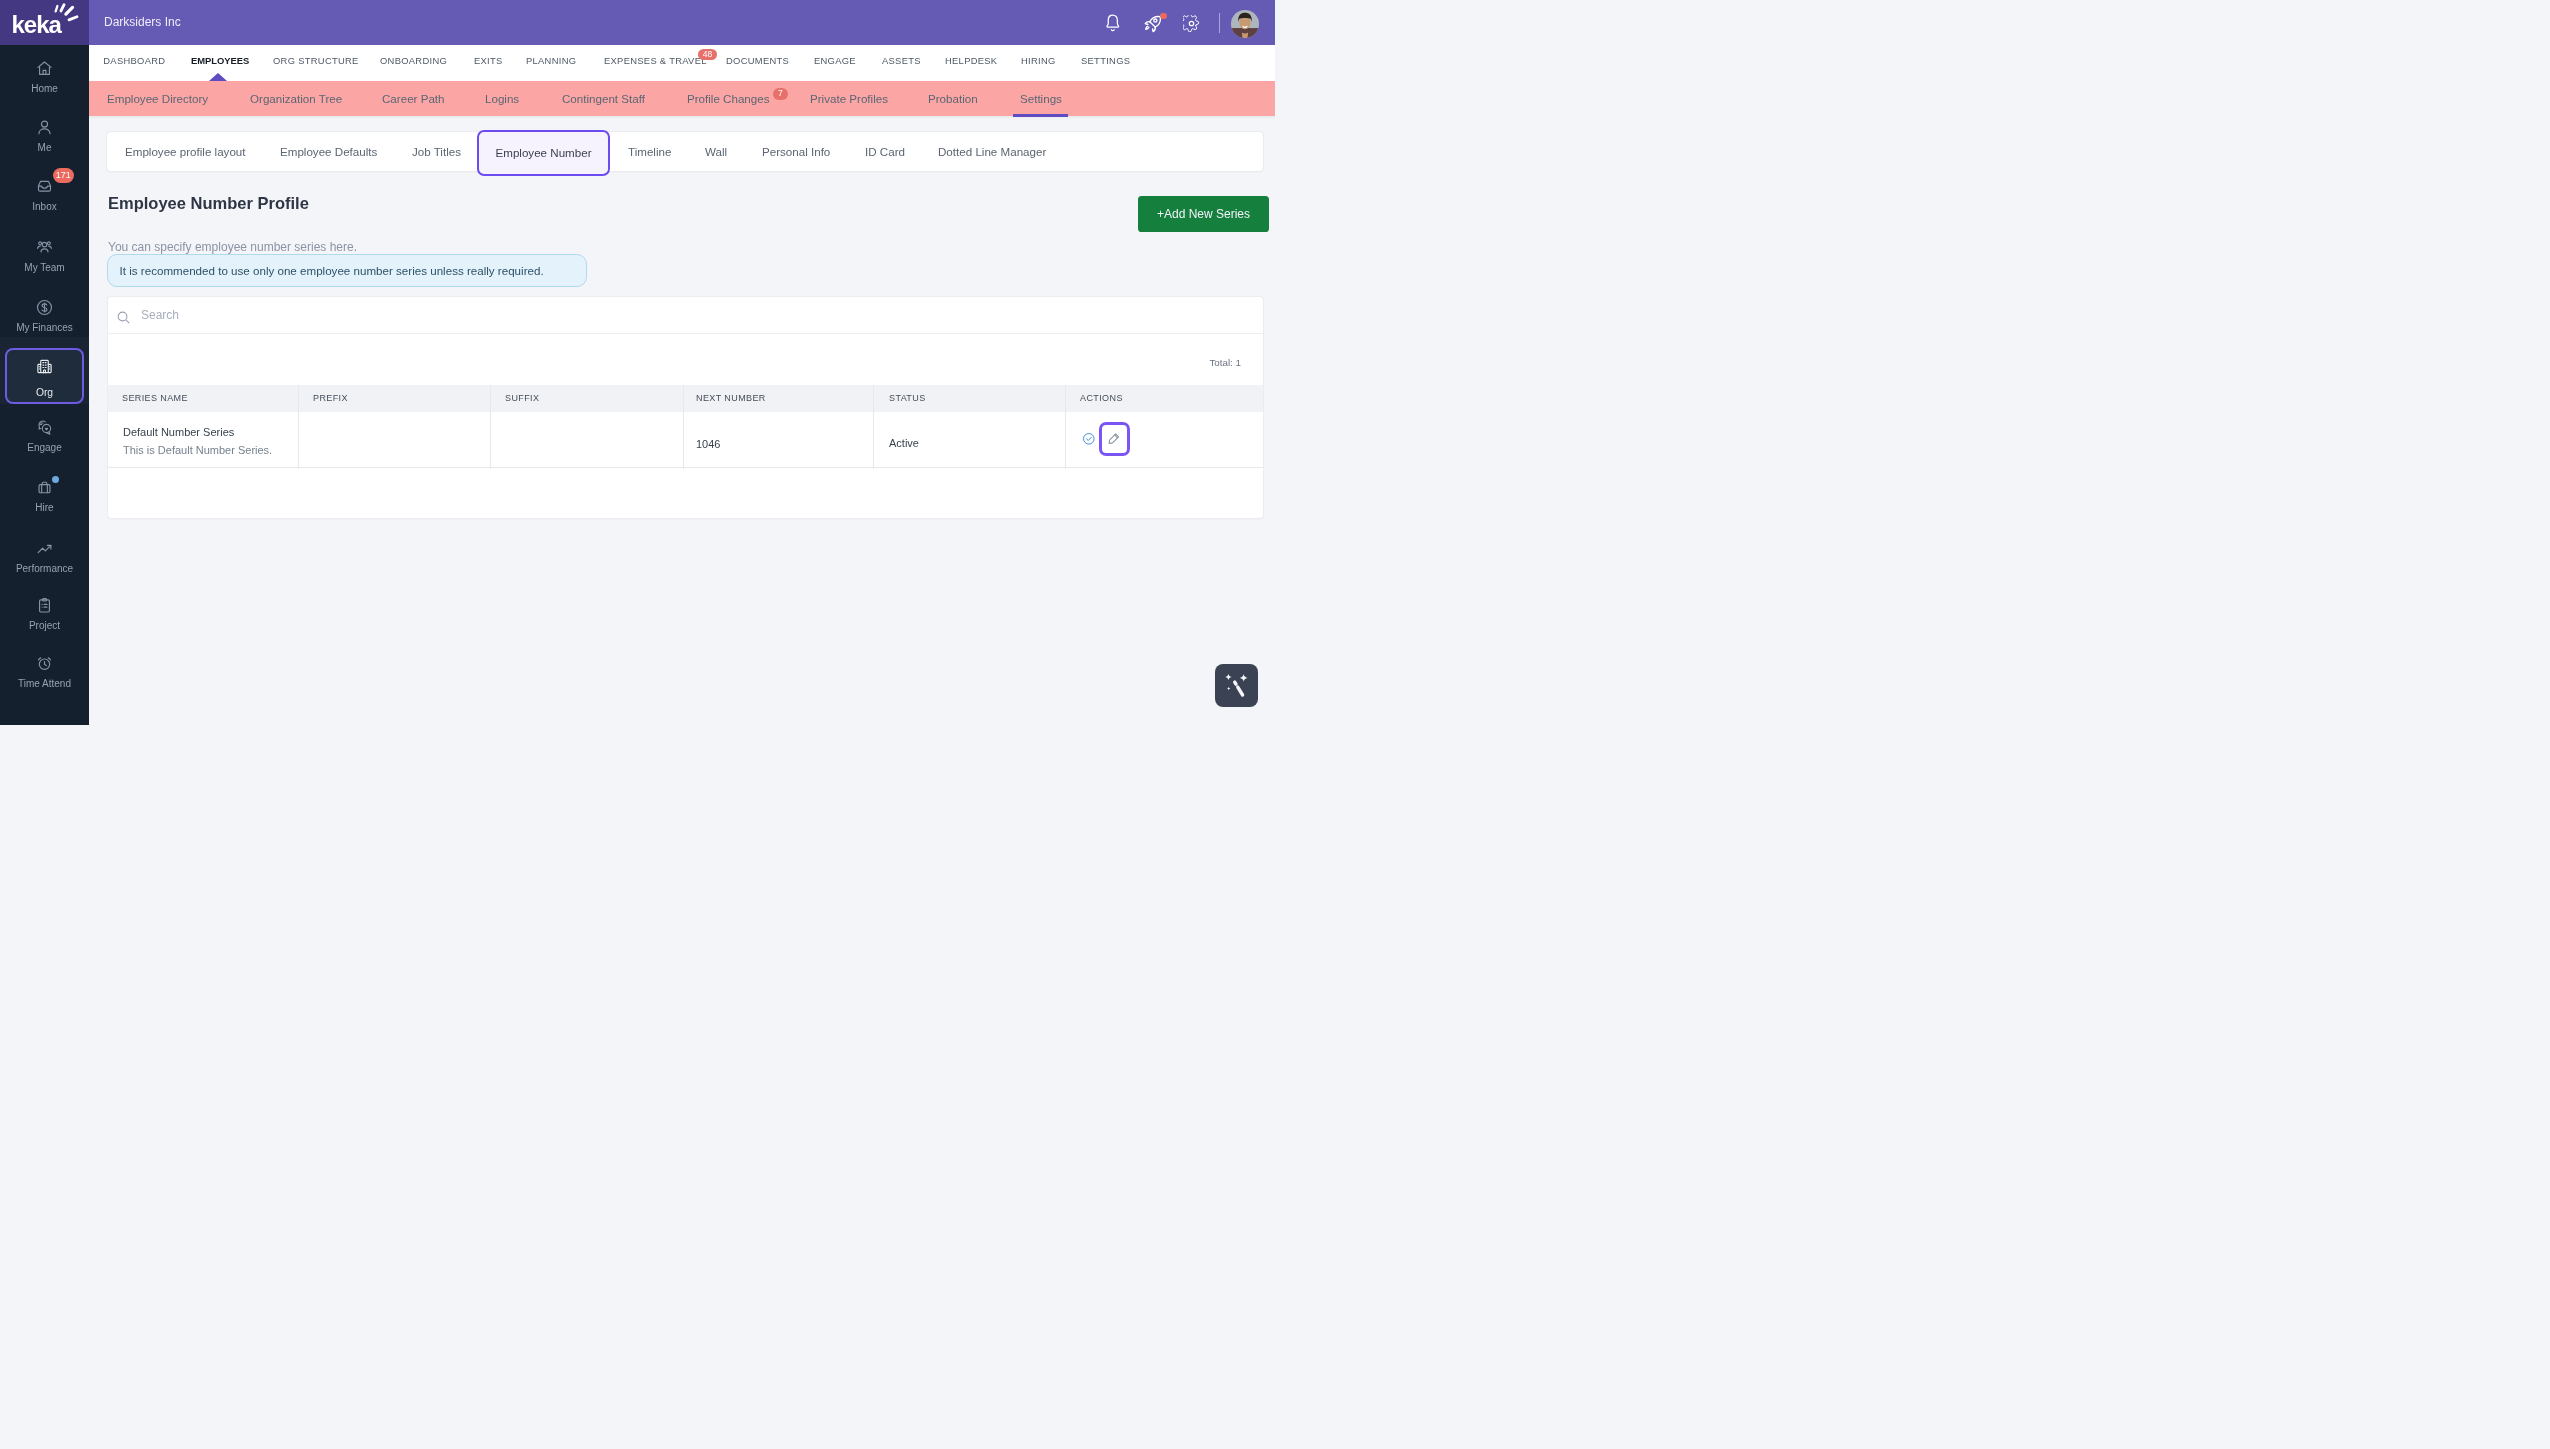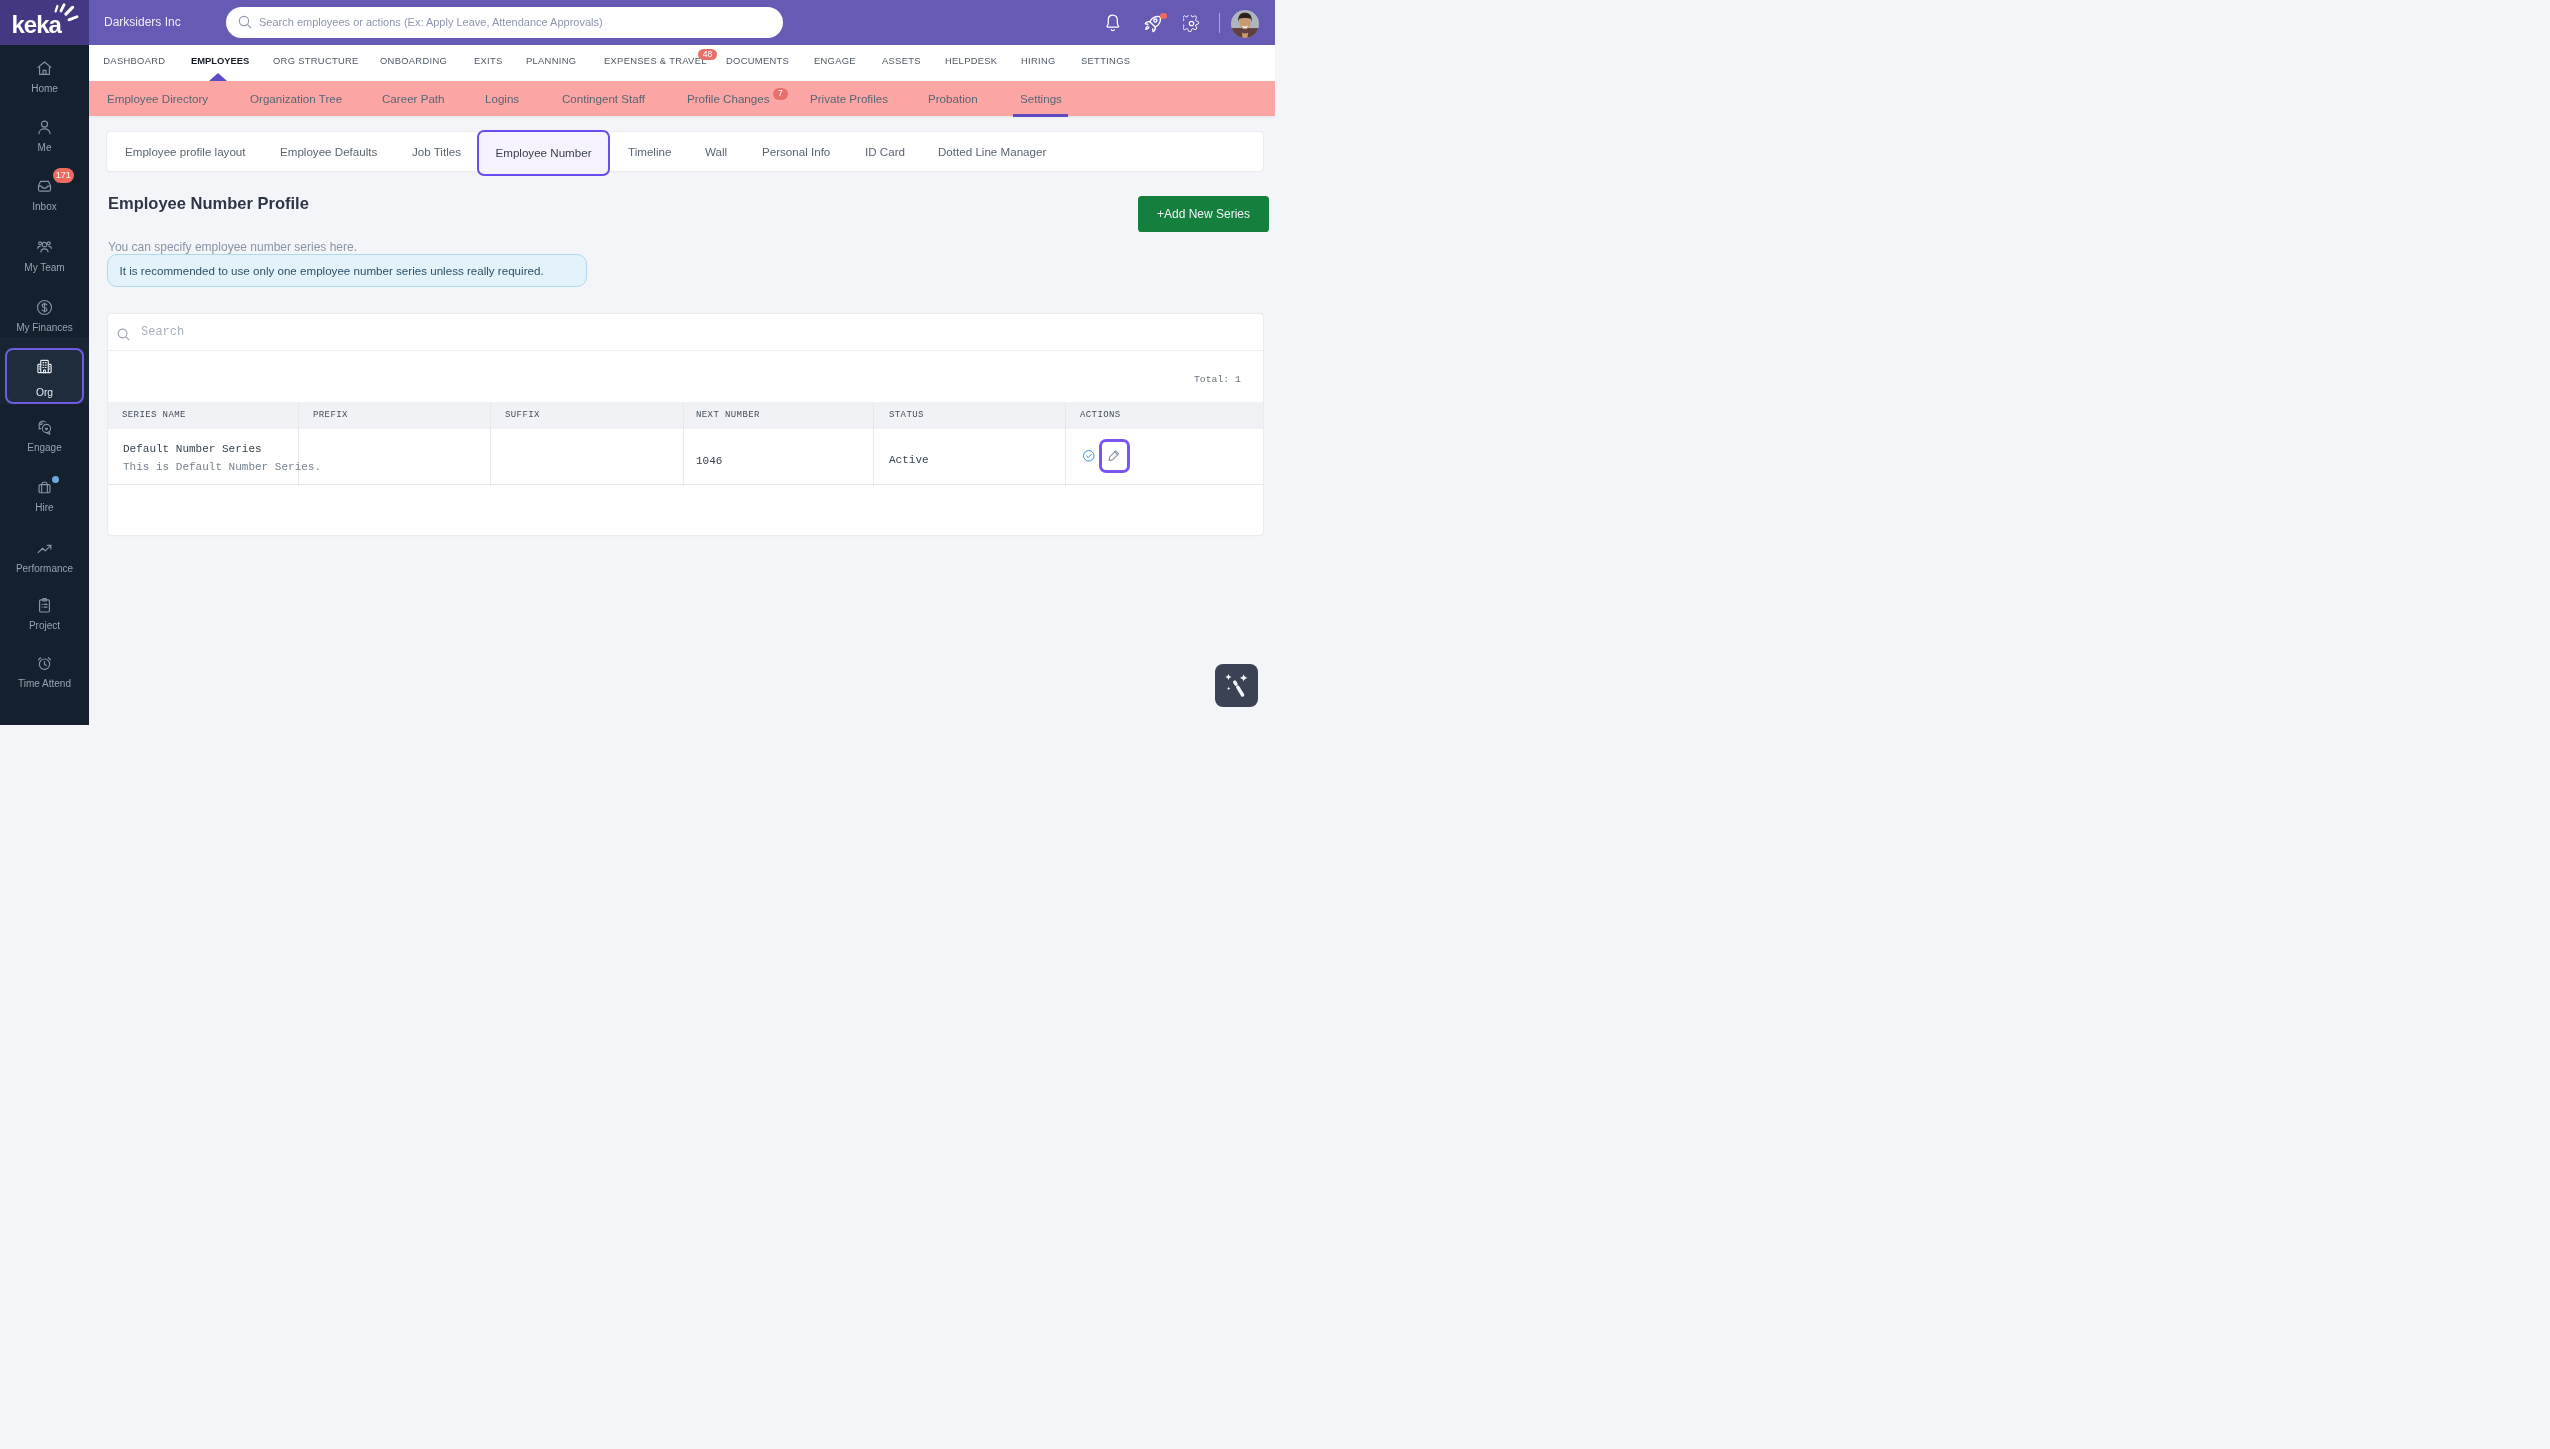--- a/index.html
+++ b/index.html
@@ -38,21 +38,21 @@
 .tab { position:absolute; top:0; height:39px; line-height:39px; font-size:11.6px; color:#5A6572; white-space:nowrap; }
 #tabhl { position:absolute; left:370px; top:-2px; width:133px; height:46px; border:2.2px solid #6C4CF1; background:#F6F2FE; border-radius:7.1px; }
 #tabhl span { display:block; text-align:center; line-height:41px; font-size:11.6px; color:#3A3F4C; }
 
 #h1 { position:absolute; left:108px; top:194px; font-size:16.5px; font-weight:bold; color:#2E3646; letter-spacing:0; }
 #h1sub { position:absolute; left:108px; top:220px; font-size:12px; color:#8A94A5;margin-top:20px; }
 #addbtn { position:absolute; left:1138px; top:196px; width:131px; height:36px; background:#15803d; border-radius:3.6px; color:#F4F2FC; font-size:12px; text-align:center; line-height:36px; }
 #infobox { position:absolute; left:107px; top:254px; width:480px; height:33px; background:#E4F3FB; border:0.9px solid #AFD9EC; border-radius:10px; }
 #infobox span { display:block; margin:8.5px 0 0 11.6px; font-size:11.6px; color:#2D5168; }
 
-#tablecard { position:absolute; left:108px; top:314px; width:1155px; height:221px; background:#fff; border-radius:2.7px; box-shadow:0 0.9px 1.8px rgba(40,50,60,.06); outline:0.9px solid #EAECEF;font-family:Liberation Mono, monospace; }
+#tablecard { position:absolute; left:108px; top:297px; width:1155px; height:221px; background:#fff; border-radius:2.7px; box-shadow:0 0.9px 1.8px rgba(40,50,60,.06); outline:0.9px solid #EAECEF; }
 #cardsearch { position:absolute; left:0; top:0; width:100%; height:37px; border-bottom:0.9px solid #ECEEF2; }
 #cardsearch .ph { position:absolute; left:33px; top:0; line-height:37px; font-size:12px; color:#A8AFBD; }
 #total { position:absolute; right:22px; top:60px; font-size:9.8px; color:#6A7380; }
 #thead { position:absolute; left:0; top:88px; width:100%; height:27px; background:#F1F2F5; }
 .th { position:absolute; top:0; height:27px; line-height:27px; font-size:9px; letter-spacing:0.4px; color:#434E5B; }
 .colline { position:absolute; top:88px; width:0.9px; height:84px; background:#E6E8EC; }
 #trow { position:absolute; left:0; top:114px; width:100%; height:57px; border-bottom:0.9px solid #E6E8EC; }
 .td1 { position:absolute; left:15px; top:15px; font-size:11px; color:#36434F; }
 .td2 { position:absolute; left:15px; top:33px; font-size:11px; color:#76828F; }
 #pager { position:absolute; left:0; top:172px; width:100%; height:50px; }
@@ -169,27 +169,20 @@
         <text x="13" y="37" font-family="Liberation Sans" font-weight="bold" font-size="27" fill="#fff" letter-spacing="-1.2">keka</text>
         <g stroke="#fff" fill="none" stroke-linecap="round">
           <path d="M62.5 12.5 L64.5 6.5" stroke-width="2.6"></path>
           <path d="M68.5 12 L72 5" stroke-width="3.2"></path>
           <path d="M74 15.5 L81.5 8" stroke-width="3.6"></path>
           <path d="M77.5 22 L86.5 18.5" stroke-width="3.2"></path>
         </g>
       </svg>
     </div>
     <div id="brand">Darksiders Inc</div>
-    <div id="searchpill">
-      <svg class="abs" style="left:11.6px;top:8.5px" width="14.3" height="14.3" viewBox="0 0 16 16" fill="none" stroke="#8E96AC" stroke-width="1.2">
-          <circle cx="6.7" cy="6.7" r="5.2"></circle>
-          <path d="M10.6 10.6 L14.6 14.6"></path>
-        </svg>
-      <span class="ph">Search employees or actions (Ex: Apply Leave, Attendance Approvals)</span>
-    </div>
     <svg class="hicon" style="left:1103px;top:13.4px" width="19.6" height="19.6" viewBox="0 0 22 22" fill="none" stroke="#fff" stroke-width="1.4" stroke-linecap="round" stroke-linejoin="round">
       <path d="M11 2.4 c-3.1 0-5.1 2.3-5.1 5.4 v3.8 c0 1-.5 2-1.2 2.9-.5.6-.2 1.3.6 1.3 h11.4 c.8 0 1.1-.7.6-1.3-.7-.9-1.2-1.9-1.2-2.9 V7.8 c0-3.1-2-5.4-5.1-5.4z"></path>
       <path d="M9.4 18.8 c.3.6.9 1 1.6 1 s1.3-.4 1.6-1"></path>
     </svg>
     <svg class="hicon" style="left:1142px;top:13.4px" width="22" height="22" viewBox="0 0 24 24" fill="none" stroke="#fff" stroke-width="1.5" stroke-linecap="round" stroke-linejoin="round">
       <path d="M8.5 9.5 C10.5 5.5 14 3.5 18.8 3.8 c.6 0 1.2.6 1.3 1.2.3 4.8-1.7 8.3-5.7 10.3 l-5.9-5.8z"></path>
       <circle cx="14.6" cy="8.2" r="1.7"></circle>
       <path d="M8.5 9.5 c-2 -.4-3.8.3-5 2.2 1 .5 1.9.7 3 .6"></path>
       <path d="M14.4 15.3 c.4 2-.3 3.8-2.2 5-.5-1-.7-1.9-.6-3"></path>
       <path d="M6.3 14.3 c-1.3.5-2 1.6-2.2 3.4 1.8-.2 2.9-.9 3.4-2.2"></path>

